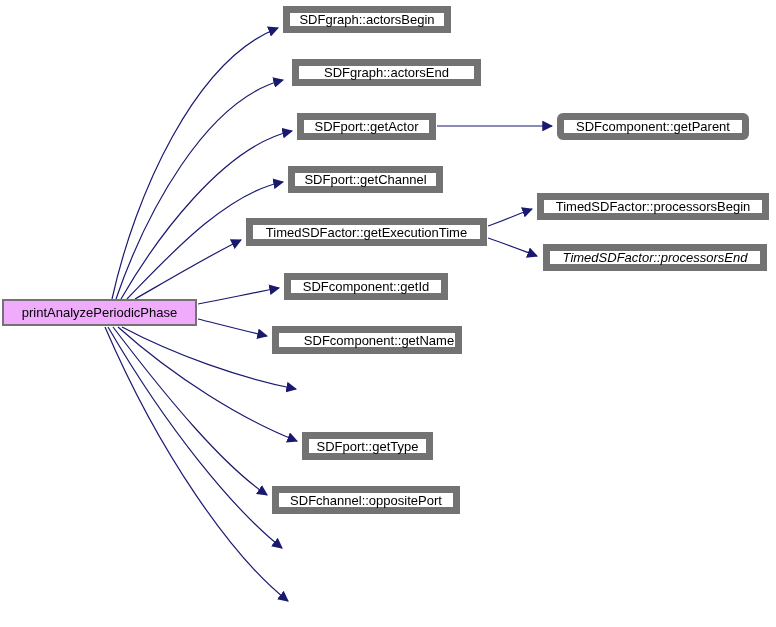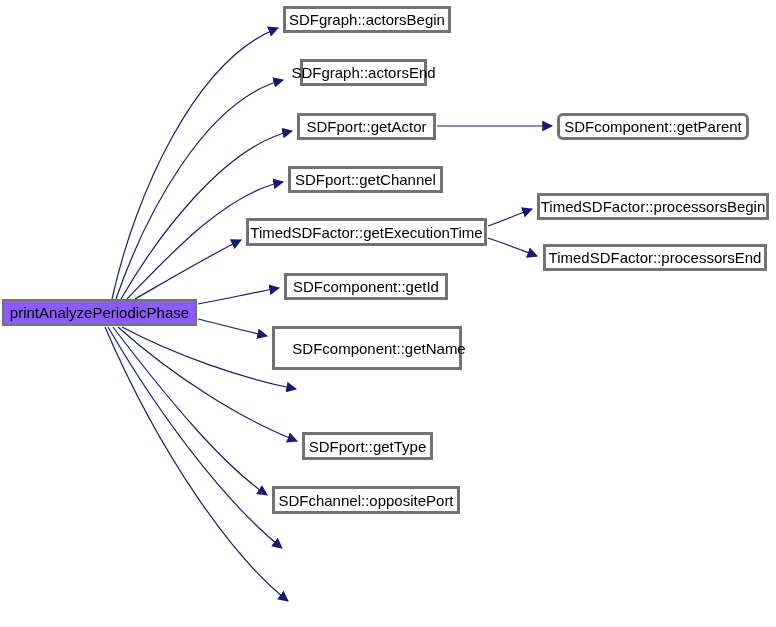--- a/index.html
+++ b/index.html
@@ -14,31 +14,31 @@
   #edge-layer {
     position: absolute;
     left: 0; top: 0;
     width: 776px; height: 627px;
     pointer-events: none;
   }
   .node {
     position: absolute;
     box-sizing: border-box;
     background: #ffffff;
-    border: 3px solid #737373;
+    border: 7px solid #737373;
     color: #000000;
-    font-size: 15px;
+    font-size: 13px;
     display: flex;
     align-items: center;
     justify-content: center;
     white-space: nowrap;
     cursor: pointer;
   }
   .node.root {
-    background: #8b5cf6;
+    background: #f0abfc;
     border-width: 2px;
     cursor: default;
   }
   .edge {
     fill: none;
     stroke: #191970;
     stroke-width: 1.2;
   }
 </style>
 </head>
@@ -66,38 +66,38 @@
     <path class="edge" marker-end="url(#arrow)" d="M 105 327 C 160 455, 233 558, 288 601"></path>
     <path class="edge" marker-end="url(#arrow)" d="M 437 126 L 552 126"></path>
     <path class="edge" marker-end="url(#arrow)" d="M 488 226 C 503 221, 518 214, 532 209"></path>
     <path class="edge" marker-end="url(#arrow)" d="M 488 238 C 503 243, 521 250, 537 256"></path>
   </svg>
 
   <div class="node root" style="left:2px; top:299px; width:195px; height:27px;">printAnalyzePeriodicPhase</div>
 
   <div class="node" style="left:283px; top:6px; width:168px; height:27px;">SDFgraph::actorsBegin</div>
 
-  <div class="node" style="left:300px; top:59px; width:127px; height:27px;">SDFgraph::actorsEnd</div>
+  <div class="node" style="left:292px; top:59px; width:189px; height:27px;">SDFgraph::actorsEnd</div>
 
   <div class="node" style="left:297px; top:113px; width:139px; height:27px;">SDFport::getActor</div>
 
   <div class="node" style="left:288px; top:166px; width:155px; height:27px;">SDFport::getChannel</div>
 
   <div class="node" style="left:246px; top:218px; width:241px; height:28px;">TimedSDFactor::getExecutionTime</div>
 
   <div class="node" style="left:284px; top:273px; width:164px; height:27px;">SDFcomponent::getId</div>
 
-  <div class="node" style="left:272px; top:326px; width:190px; height:44px;padding-left:24px;">SDFcomponent::getName</div>
+  <div class="node" style="left:272px; top:326px; width:190px; height:28px;padding-left:24px;">SDFcomponent::getName</div>
 
 
   <div class="node" style="left:272px; top:486px; width:188px; height:28px;">SDFchannel::oppositePort</div>
 
   <div class="node" style="left:302px; top:432px; width:131px; height:28px;">SDFport::getType</div>
 
 
 
   <div class="node" style="left:557px; top:113px; width:192px; height:27px;border-radius:6px;">SDFcomponent::getParent</div>
 
   <div class="node" style="left:537px; top:193px; width:232px; height:27px;">TimedSDFactor::processorsBegin</div>
 
-  <div class="node" style="left:543px; top:244px; width:224px; height:27px;">TimedSDFactor::processorsEnd</div>
+  <div class="node" style="left:543px; top:244px; width:224px; height:27px;font-style:italic;">TimedSDFactor::processorsEnd</div>
 
 </div>
 
 </body></html>

